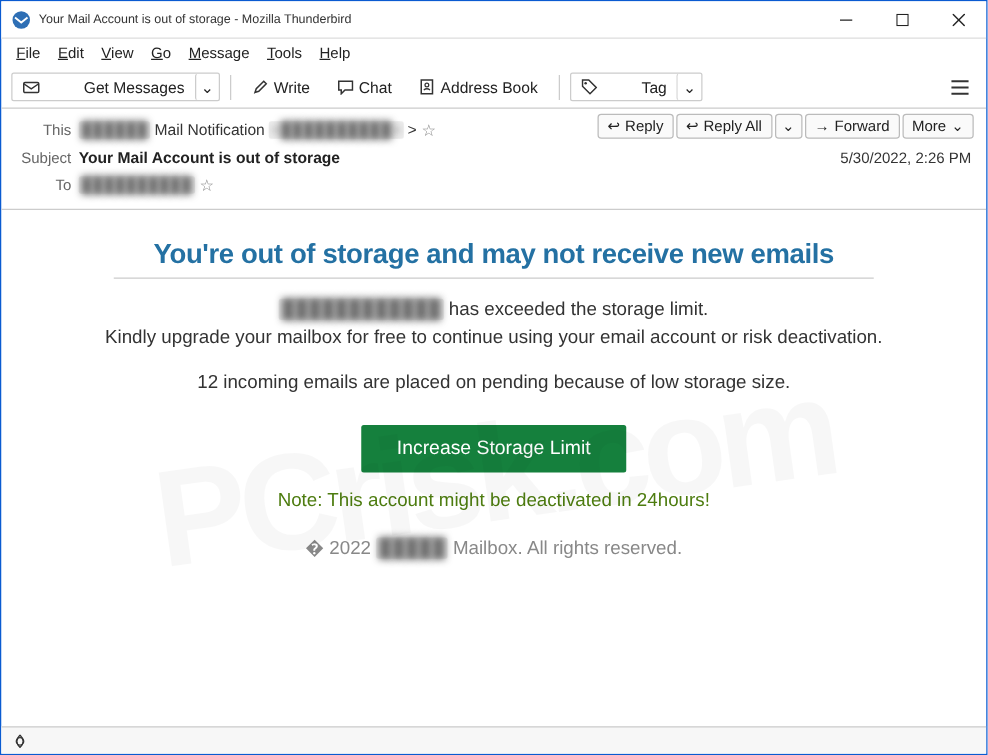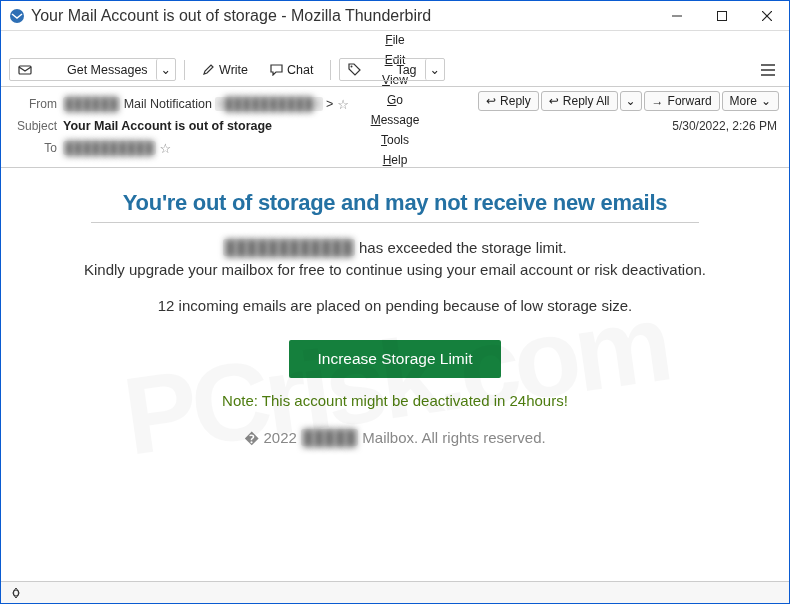--- a/index.html
+++ b/index.html
@@ -1,23 +1,23 @@
 <!DOCTYPE html>
 <html><head>
 <meta charset="utf-8">
 <style>
 * { margin: 0; padding: 0; box-sizing: border-box; font-family: "Segoe UI", Tahoma, sans-serif; }
 body { background: #fff; width: 790px; height: 604px; overflow: hidden; border: 1px solid #0a5bd1; position: relative; }
 .titlebar { height: 30px; background: #fff; display: flex; align-items: center; padding: 0 0 0 8px; border-bottom: 1px solid #ddd; }
 .titlebar .appicon { width: 16px; height: 16px; margin-right: 6px; display:flex; align-items:center; justify-content:center;}
-.titlebar .title { font-size: 16px; color: #333; flex: 1; }
+.titlebar .title { font-size: 10px; color: #333; flex: 1; }
 .winbtns { display: flex; height: 100%; }
 .winbtn { width: 45px; height: 100%; display: flex; align-items: center; justify-content: center; font-size: 13px; color:#222;}
 .winbtn svg { pointer-events:none; }
-.menubar { height: 22px; display: flex; align-items: center; padding: 0 6px; gap: 2px; flex-direction: column; }
+.menubar { height: 22px; display: flex; align-items: center; padding: 0 6px; gap: 2px; }
 .menubar span { font-size: 12px; padding: 2px 6px; color:#222;}
 .menubar span u { text-decoration: underline; }
 .toolbar { height: 34px; display: flex; align-items: center; padding: 0 8px; border-bottom: 1px solid #ccc; gap: 4px; }
 .tbtn { display: flex; align-items: center; gap: 4px; padding: 3px 8px; font-size: 12.5px; border: 1px solid transparent; border-radius:2px; color:#222;}
 .tbgroup { display:flex; align-items:center; border:1px solid #ccc; border-radius:2px;}
 .tbgroup .tbtn { border:none;gap:35px;}
 .tbgroup .chev { padding:3px 4px; border-left:1px solid #ccc;}
 .sep { width:1px; height:20px; background:#ccc; margin:0 4px;}
 .spacer { flex:1; }
 .hamburger { margin-left:auto; padding:4px 6px;}
@@ -108,20 +108,30 @@
     <span>Write</span>
   </div>
   <div class="tbtn">
     <span>
         <svg width="13" height="13" viewBox="0 0 13 13">
           <path d="M1 2 h11 v7 h-6 l-3 3 v-3 h-2 z" fill="none" stroke="#333" stroke-width="1.2"></path>
         </svg>
       </span>
     <span>Chat</span>
   </div>
+  <div class="tbtn">
+    <span>
+        <svg width="13" height="13" viewBox="0 0 13 13">
+          <rect x="2" y="1" width="9" height="11" fill="none" stroke="#333" stroke-width="1.2"></rect>
+          <circle cx="6.5" cy="5" r="1.5" fill="none" stroke="#333"></circle>
+          <path d="M4 9 q2.5 -2 5 0" fill="none" stroke="#333"></path>
+        </svg>
+      </span>
+    <span>Address Book</span>
+  </div>
   <div class="sep"></div>
   <div class="tbgroup">
     <div class="tbtn">
       <span>
           <svg width="13" height="13" viewBox="0 0 13 13">
             <path d="M1 1 h5 l6 6 l-5 5 l-6 -6 z" fill="none" stroke="#333" stroke-width="1.2"></path>
             <circle cx="3.5" cy="3.5" r="1" fill="#333"></circle>
           </svg>
         </span>
       <span>Tag</span>
@@ -156,21 +166,21 @@
     <div class="abtn">
         <span>→</span>
         <span>Forward</span>
       </div>
     <div class="abtn">
         <span>More</span>
         <span> ⌄</span>
       </div>
   </div>
   <div class="hdrrow">
-    <span class="hdrlabel">From</span>
+    <span class="hdrlabel">This</span>
     <span class="blur">██████</span>
     <span>&nbsp;</span>
     <span>Mail Notification</span>
     <span>&nbsp;</span>
     <span class="blur">&lt;██████████&gt;</span>
     <span>&nbsp;&gt;</span>
     <span class="star">☆</span>
   </div>
   <div class="hdrrow">
     <span class="hdrlabel">Subject</span>

